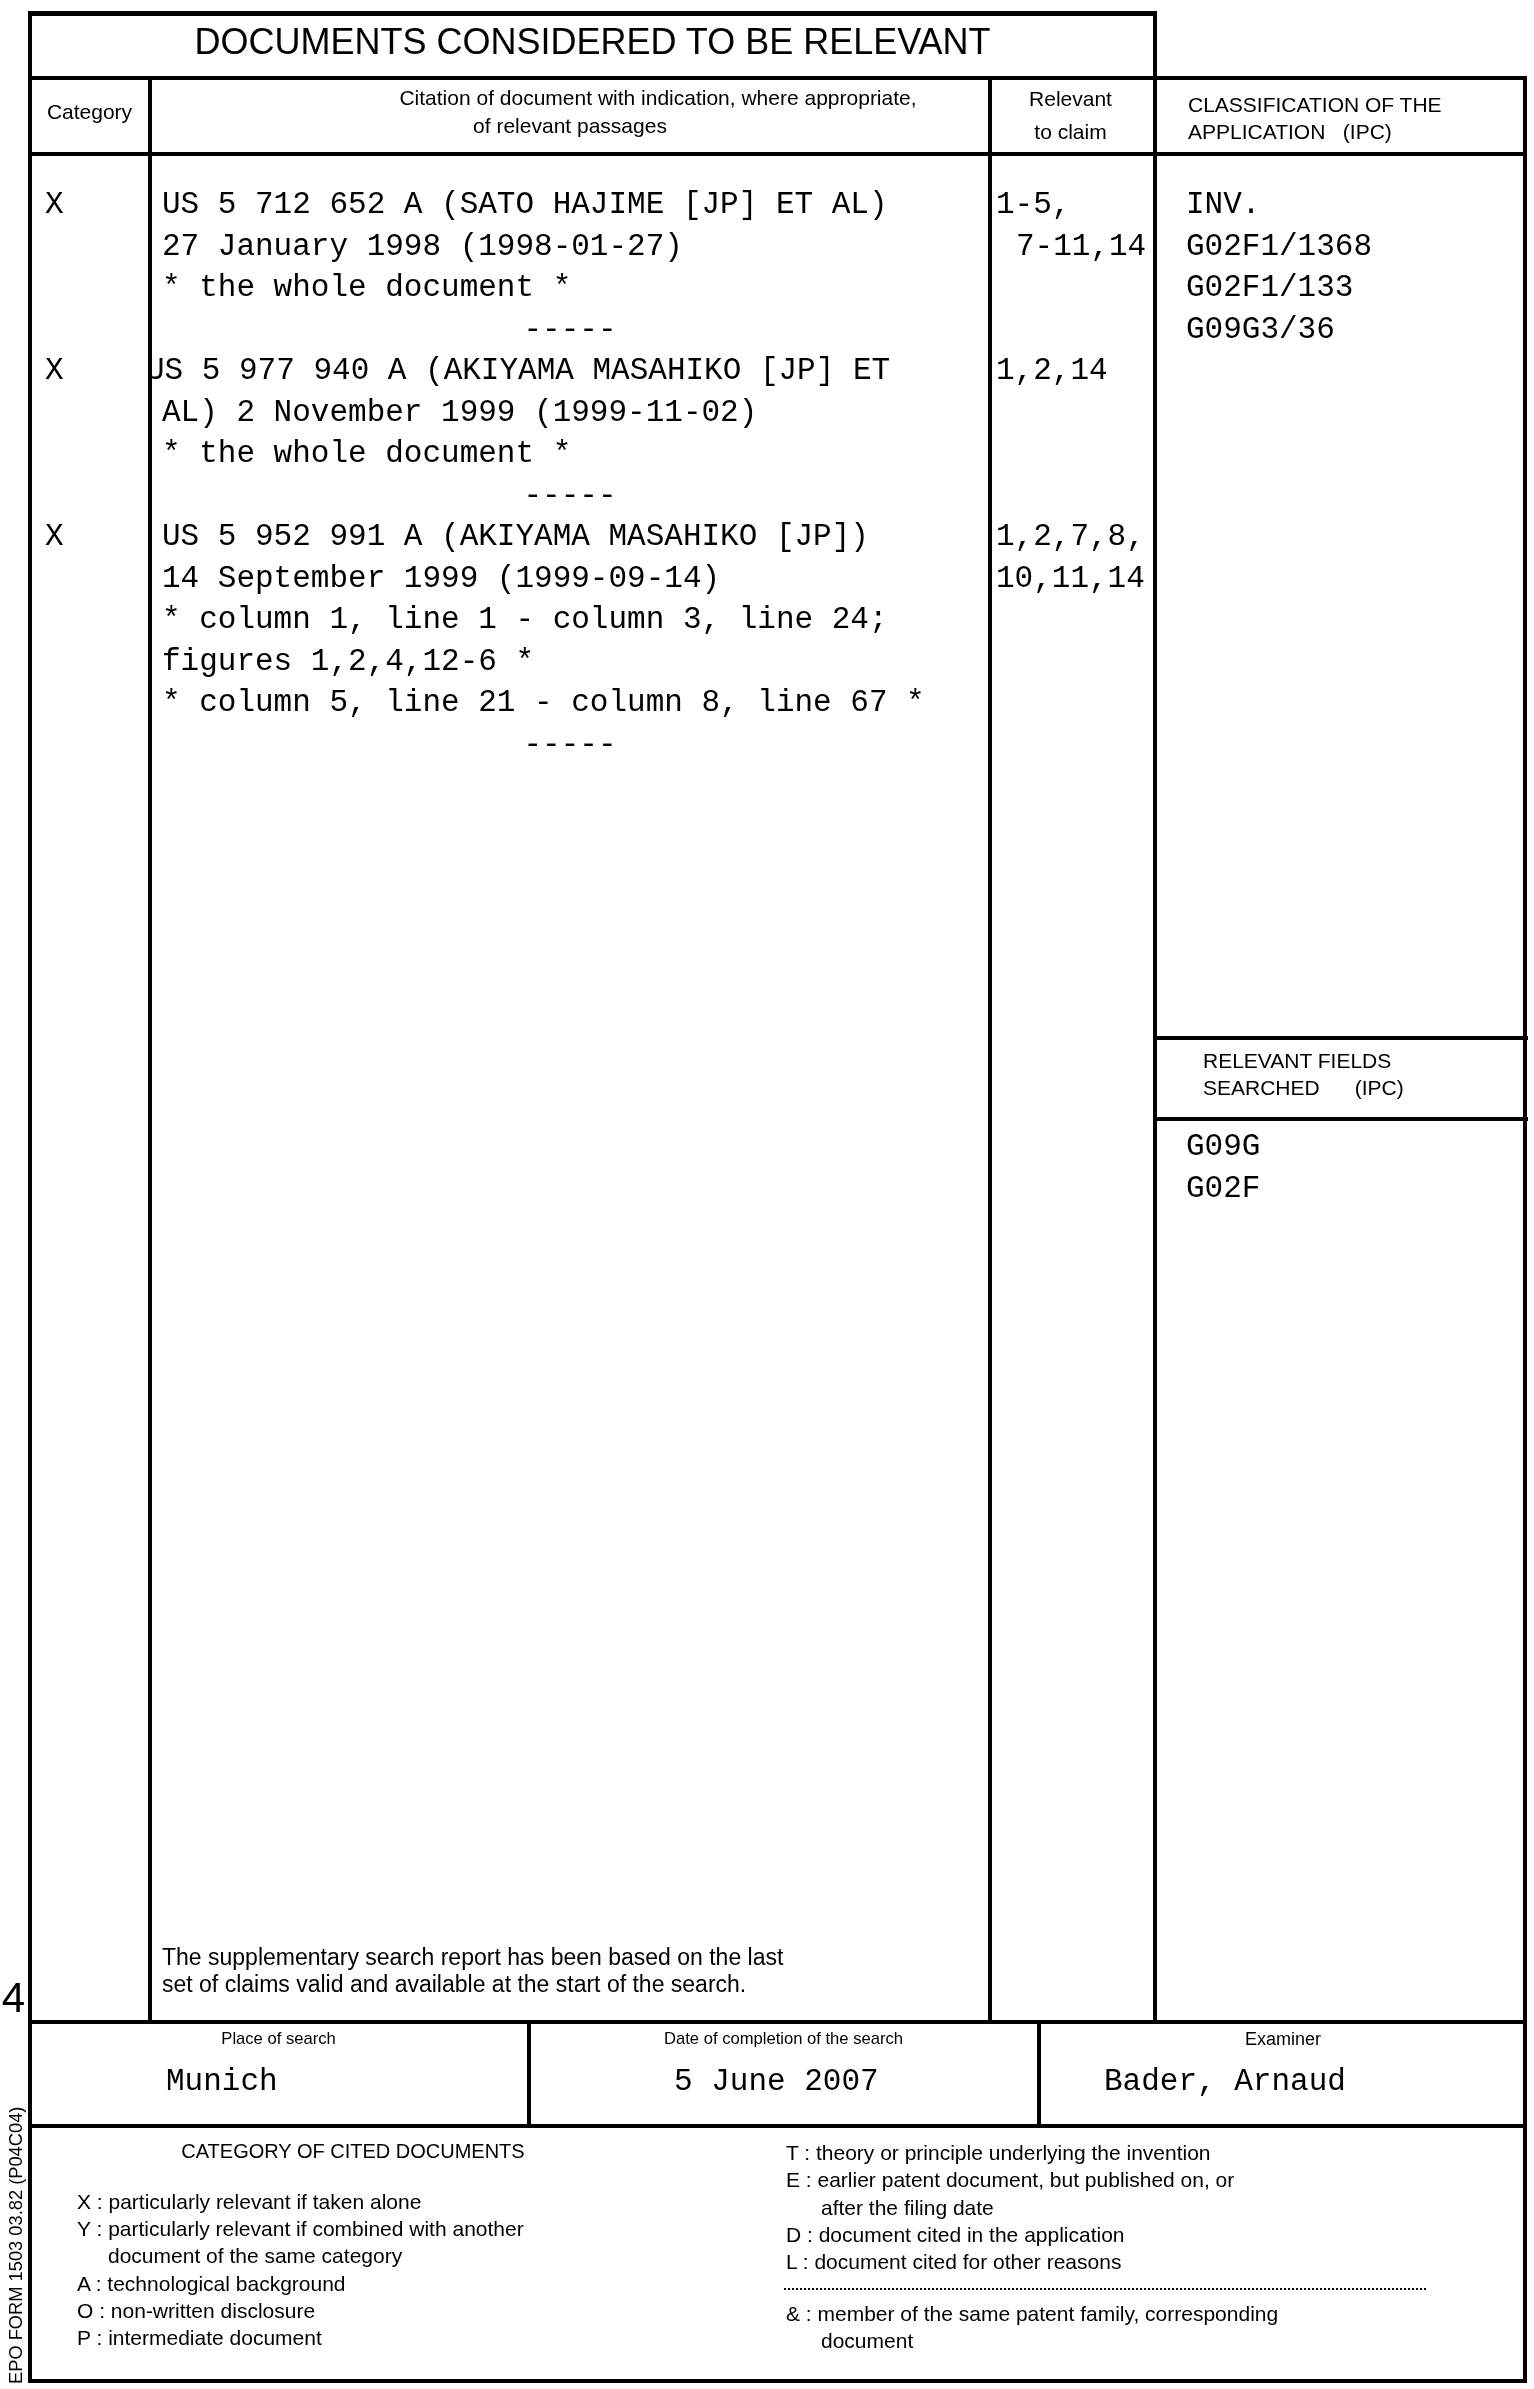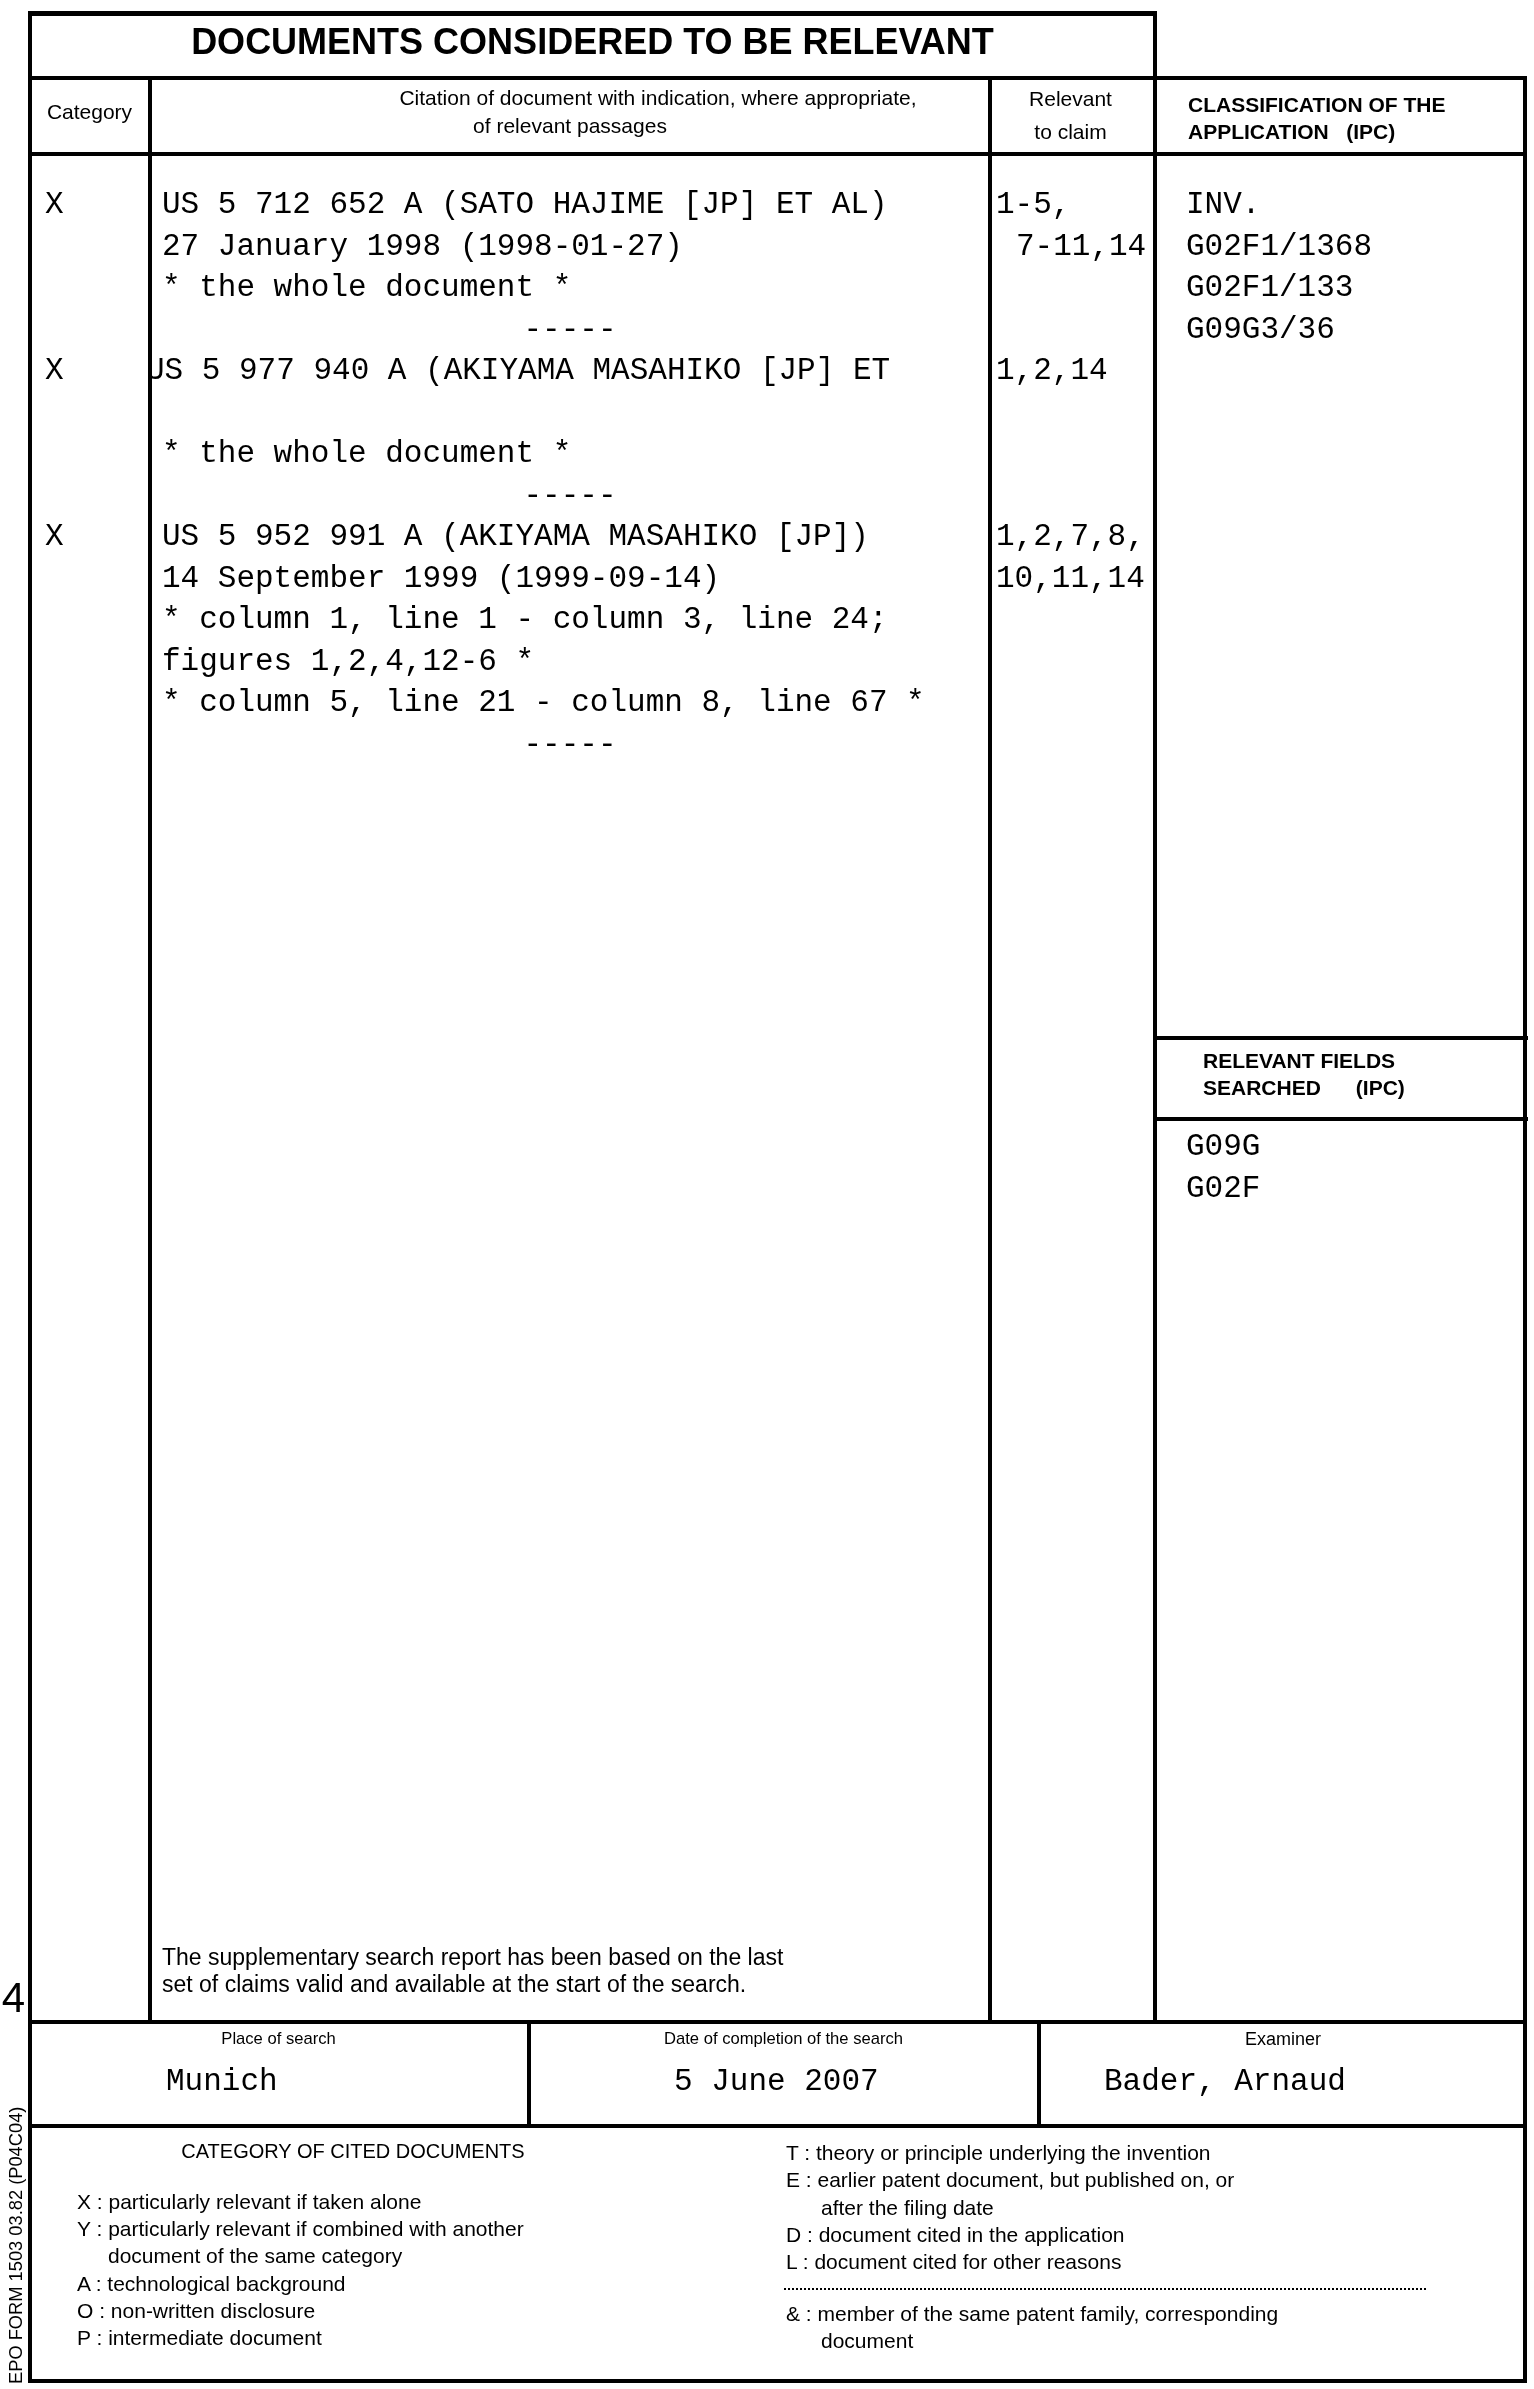--- a/index.html
+++ b/index.html
@@ -1,21 +1,21 @@
 <!DOCTYPE html>
 <html style="font-size:14px"><head>
 <meta charset="utf-8">
 <style>
   html,body{margin:0;padding:0;background:#fff;}
   .page{position:relative;width:1534px;height:2389px;background:#ffffff;color:#000;
         font-family:"Liberation Sans", sans-serif;overflow:hidden;}
   .ln{position:absolute;background:#000;}
   .t{position:absolute;white-space:pre;color:#000;}
   .ctr{text-align:center;}
-  .b{font-weight:bold;}
+  .b{font-weight:normal;}
   .mono{font-family:"Liberation Mono","DejaVu Sans Mono",monospace;}
   .hdr{font-size:21px;}
   .body-mono{font-size:31px;}
   .legend{font-size:21px;}
   .dotted{position:absolute;border-top:2.6px dotted #000;height:0;}
   .vert{transform:rotate(-90deg);transform-origin:0 0;}
 </style>
 </head>
 <body>
 
@@ -50,20 +50,21 @@
   <div class="t mono body-mono" style="left:45px;top:187px;">X</div>
   <div class="t mono body-mono" style="left:162px;top:187px;">US 5 712 652 A (SATO HAJIME [JP] ET AL)</div>
   <div class="t mono body-mono" style="left:162px;top:229px;">27 January 1998 (1998-01-27)</div>
   <div class="t mono body-mono" style="left:162px;top:270px;">* the whole document *</div>
   <div class="t mono body-mono ctr" style="left:152px;top:312px;width:836px;">-----</div>
   <div class="t mono body-mono" style="left:996px;top:187px;">1-5,</div>
   <div class="t mono body-mono" style="left:996px;top:229px;margin-left:20px;">7-11,14</div>
 
   <div class="t mono body-mono" style="left:45px;top:353px;">X</div>
   <div class="t mono body-mono" style="left:146px;top:353px;">US 5 977 940 A (AKIYAMA MASAHIKO [JP] ET</div>
+  <div class="t mono body-mono" style="left:162px;top:395px;">AL) 2 November 1999 (1999-11-02)</div>
   <div class="t mono body-mono" style="left:162px;top:436px;">* the whole document *</div>
   <div class="t mono body-mono ctr" style="left:152px;top:478px;width:836px;">-----</div>
   <div class="t mono body-mono" style="left:996px;top:353px;">1,2,14</div>
 
   <div class="t mono body-mono" style="left:45px;top:519px;">X</div>
   <div class="t mono body-mono" style="left:162px;top:519px;">US 5 952 991 A (AKIYAMA MASAHIKO [JP])</div>
   <div class="t mono body-mono" style="left:162px;top:561px;">14 September 1999 (1999-09-14)</div>
   <div class="t mono body-mono" style="left:162px;top:602px;">* column 1, line 1 - column 3, line 24;</div>
   <div class="t mono body-mono" style="left:162px;top:644px;">figures 1,2,4,12-6 *</div>
   <div class="t mono body-mono" style="left:162px;top:685px;">* column 5, line 21 - column 8, line 67 *</div>

